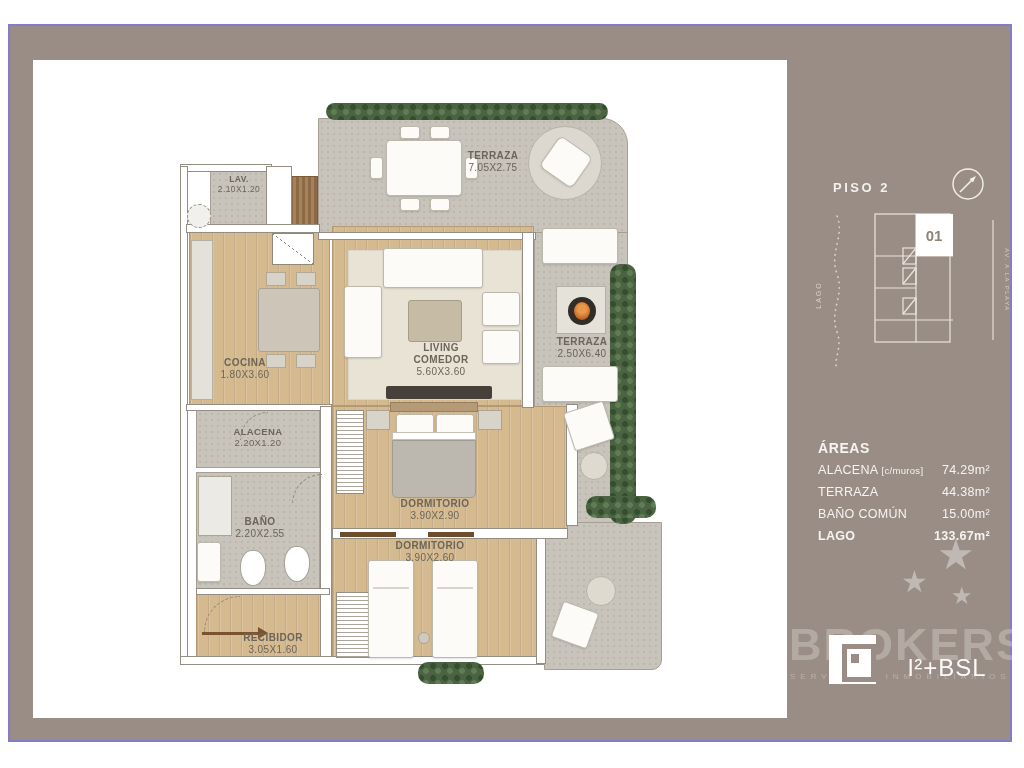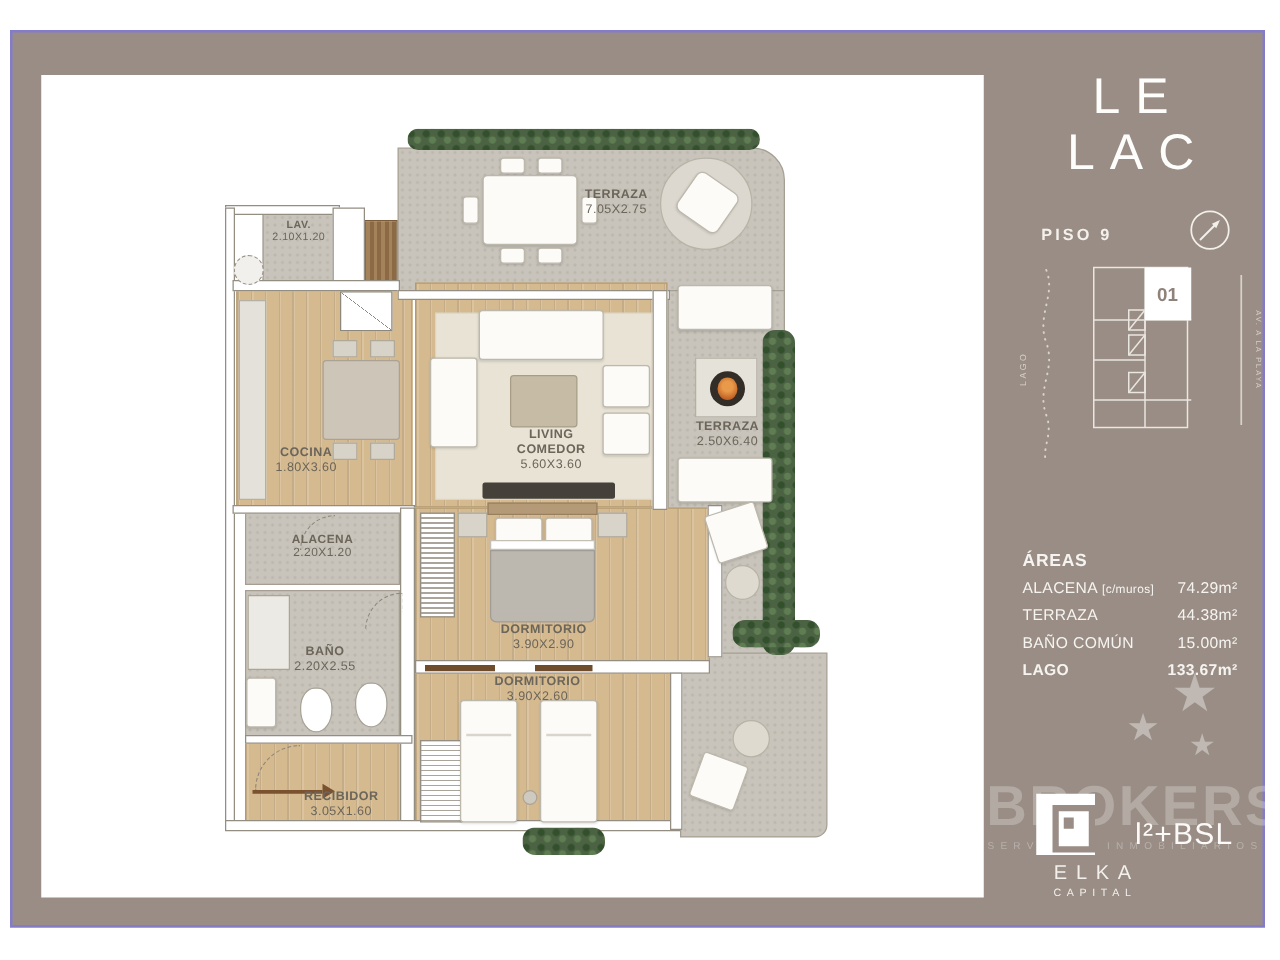--- a/index.html
+++ b/index.html
@@ -215,22 +215,21 @@
   </div>
 
   <div class="sb-clip">
     <span class="star" style="left:150px;top:506px;font-size:42px;">★</span>
     <span class="star" style="left:114px;top:540px;font-size:30px;">★</span>
     <span class="star" style="left:164px;top:558px;font-size:24px;">★</span>
     <div class="wm" style="top:600px;">BROKERS</div>
     <div class="wm-sub">SERVICIOS INMOBILIARIOS</div>
   </div>
 
-  <div class="sb-title">LE LAC</div>
-  <div class="sb-piso">PISO 9</div>
+  <div class="sb-piso">PISO 2</div>
 
   <svg class="abs" style="left:948px;top:164px;" width="40" height="40" viewBox="0 0 40 40">
     <circle cx="20" cy="20" r="15" fill="none" stroke="#f3f0ea" stroke-width="1.4"></circle>
     <line x1="12" y1="28" x2="26" y2="14" stroke="#f3f0ea" stroke-width="1.6"></line>
     <polygon points="28,12 21.5,15 25,18.5" fill="#f3f0ea"></polygon>
   </svg>
 
   <svg class="abs" style="left:815px;top:200px;" width="195" height="192" viewBox="0 0 195 192">
     <path d="M22,16 C30,36 14,52 22,74 C30,96 14,110 22,132 C28,148 18,158 22,170" fill="none" stroke="#d8d2ca" stroke-width="1.6" stroke-dasharray="0.6 5" stroke-linecap="round"></path>
     <text x="6" y="95" transform="rotate(-90 6 95)" text-anchor="middle" fill="#d8d2ca" font-size="7" letter-spacing="2">LAGO</text>
@@ -272,17 +271,13 @@
       <span>LAGO</span>
       <span>133.67m²</span>
     </div>
   </div>
 
   <div class="logo-sq">
     <div class="in1"></div>
     <div class="in2"></div>
   </div>
   <div class="l2bsl">l²+BSL</div>
-  <div class="elka">
-    <div class="n">ELKA</div>
-    <div class="s">CAPITAL</div>
-  </div>
 </div>
 
 </body></html>

